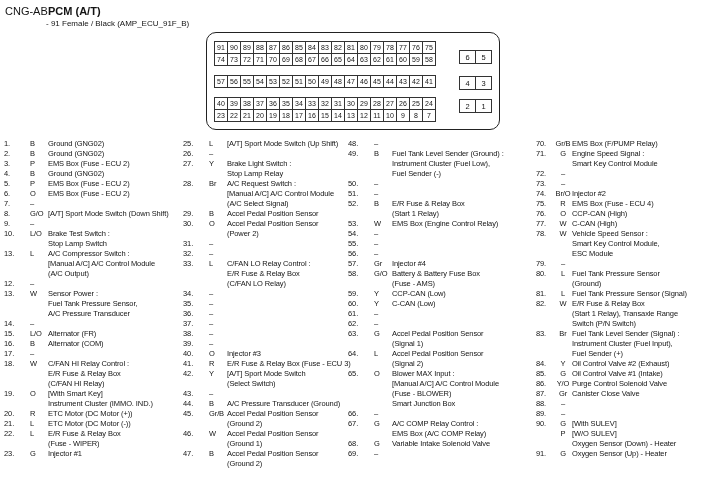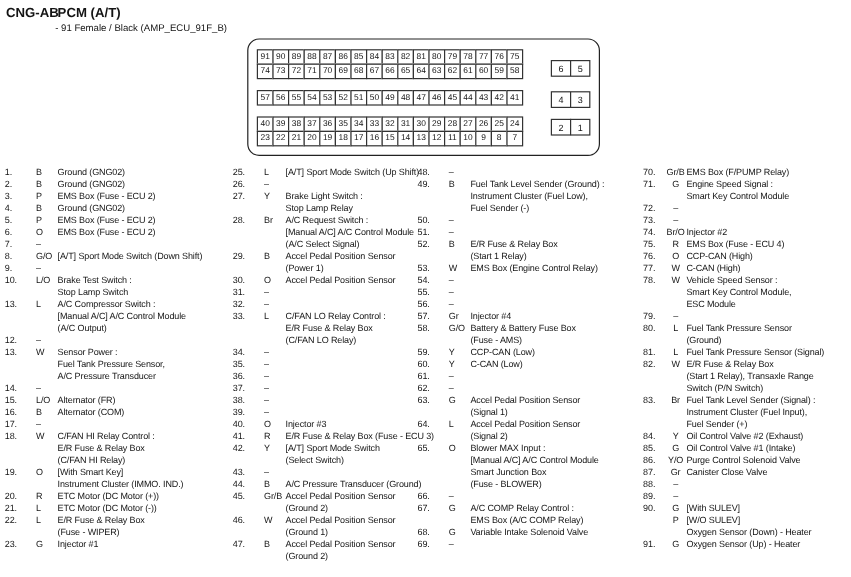--- a/index.html
+++ b/index.html
@@ -2,21 +2,21 @@
 <html><head>
 <meta charset="utf-8">
 <style>
   html,body{margin:0;padding:0;}
   body{
     width:709px;height:481px;position:relative;overflow:hidden;
     background:#ffffff;color:#141414;
     font-family:"Liberation Sans", sans-serif;
   }
   
-  .hdr-code{position:absolute;left:5px;top:5px;font-size:11px;font-weight:bold;}
+  .hdr-code{position:absolute;left:5px;top:5px;font-size:11px;font-weight:normal;}
   .hdr-title{position:absolute;left:48px;top:5px;font-size:11px;font-weight:bold;}
   .hdr-sub{position:absolute;left:46px;top:19px;font-size:8px;text-align:right;}
   
   .connector{
     position:absolute;left:206px;top:32px;width:294px;height:98px;
     border:1.5px solid #222;border-radius:10px;box-sizing:border-box;
   }
   .pin-block{position:absolute;left:7px;}
   .pin-block-0{top:8px;}
   .pin-block-1{top:42px;}
@@ -36,21 +36,21 @@
   .side-pair-2{top:66px;}
   .side-cell{
     width:17px;height:14px;box-sizing:border-box;border:1px solid #333;
     margin-left:-1px;display:flex;align-items:center;justify-content:center;
     font-size:7.5px;background:#fff;
   }
   .side-pair .side-cell:first-child{margin-left:0;}
   
   .pin-col{position:absolute;top:139px;font-size:7.5px;letter-spacing:-0.1px;}
   .pin-col-0{left:4px;width:178px;}
-  .pin-col-1{left:194px;width:164px;}
+  .pin-col-1{left:183px;width:164px;}
   .pin-col-2{left:348px;width:178px;}
   .pin-col-3{left:528px;width:180px;text-align:center;}
   .line{display:flex;height:10px;line-height:10px;white-space:nowrap;}
   .num{width:26px;flex:none;}
   .wire{width:18px;flex:none;}
   .dtext{flex:none;}
 </style>
 </head>
 <body>
 
@@ -374,30 +374,30 @@
         <span class="num"></span>
         <span class="wire"></span>
         <span class="dtext">(A/C Select Signal)</span>
       </div>
       <div class="line">
         <span class="num">29.</span>
         <span class="wire">B</span>
         <span class="dtext">Accel Pedal Position Sensor</span>
       </div>
       <div class="line">
-        <span class="num"></span>
-        <span class="wire"></span>
-        <span class="dtext">(Power 1)</span>
-      </div>
-      <div class="line">
         <span class="num">30.</span>
         <span class="wire">O</span>
         <span class="dtext">Accel Pedal Position Sensor</span>
       </div>
       <div class="line">
+        <span class="num"></span>
+        <span class="wire"></span>
+        <span class="dtext">(Power 2)</span>
+      </div>
+      <div class="line">
         <span class="num">31.</span>
         <span class="wire">–</span>
         <span class="dtext"></span>
       </div>
       <div class="line">
         <span class="num">32.</span>
         <span class="wire">–</span>
         <span class="dtext"></span>
       </div>
       <div class="line">
@@ -628,26 +628,26 @@
         <span class="dtext">Blower MAX Input :</span>
       </div>
       <div class="line">
         <span class="num"></span>
         <span class="wire"></span>
         <span class="dtext">[Manual A/C] A/C Control Module</span>
       </div>
       <div class="line">
         <span class="num"></span>
         <span class="wire"></span>
+        <span class="dtext">(Fuse - BLOWER)</span>
+      </div>
+      <div class="line">
+        <span class="num"></span>
+        <span class="wire"></span>
         <span class="dtext">Smart Junction Box</span>
-      </div>
-      <div class="line">
-        <span class="num"></span>
-        <span class="wire"></span>
-        <span class="dtext">(Fuse - BLOWER)</span>
       </div>
       <div class="line">
         <span class="num">66.</span>
         <span class="wire">–</span>
         <span class="dtext"></span>
       </div>
       <div class="line">
         <span class="num">67.</span>
         <span class="wire">G</span>
         <span class="dtext">A/C COMP Relay Control :</span>

